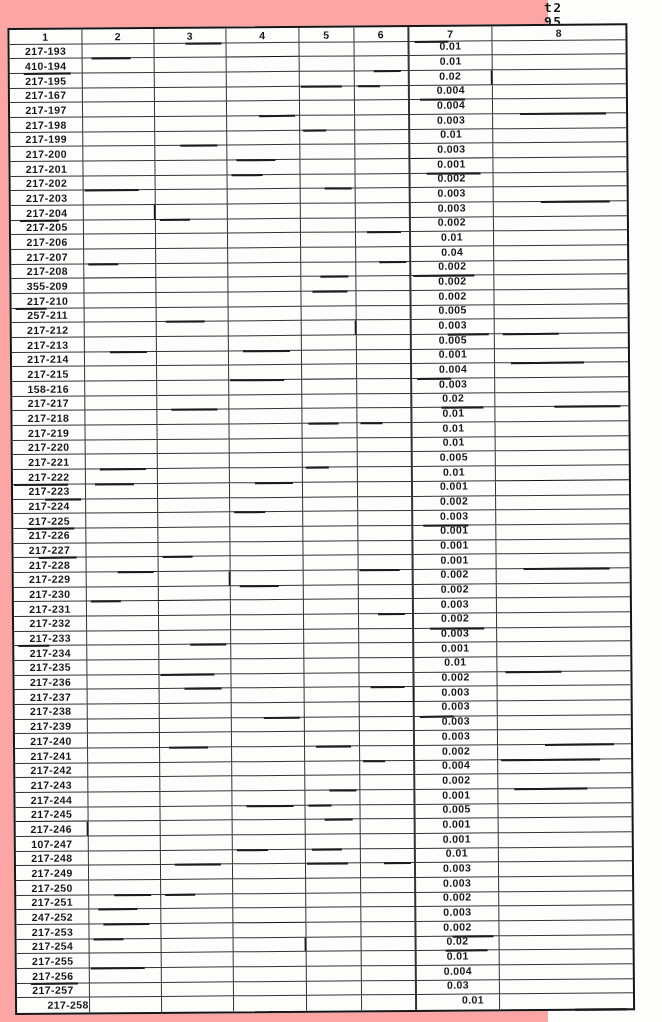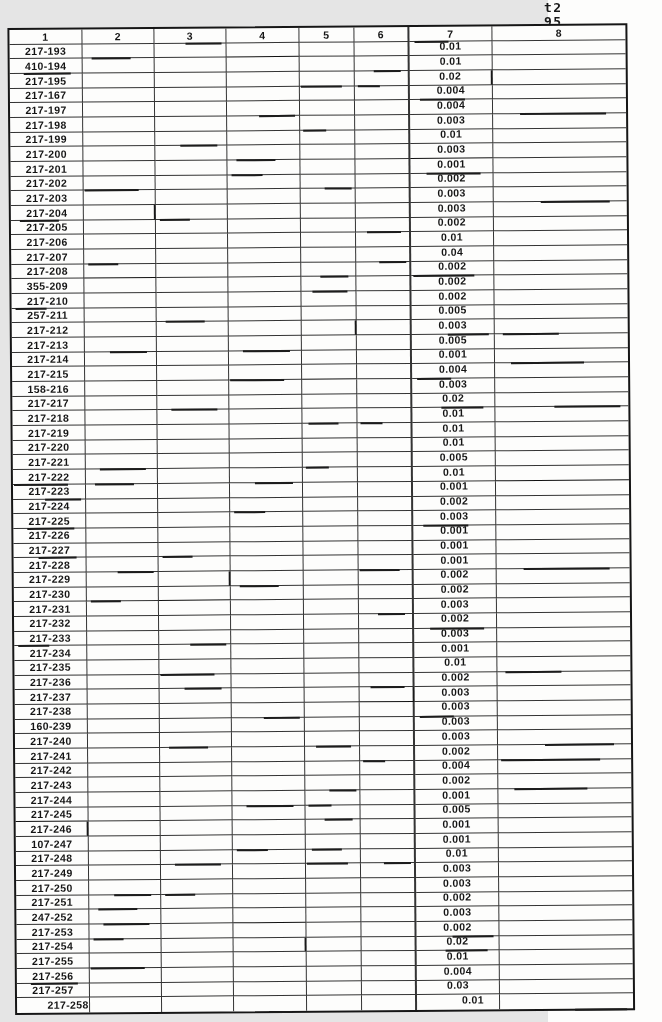--- a/index.html
+++ b/index.html
@@ -8,21 +8,21 @@
     width: 662px;
     height: 1022px;
     background: #fdfdfc;
     overflow: hidden;
     font-family: "Liberation Sans", sans-serif;
   }
   .page {
     position: relative;
     width: 548px;
     height: 1022px;
-    background: #e5e5e5;
+    background: #fca5a5;
   }
   .corner-note {
     position: absolute;
     top: 1px;
     left: 544px;
     font: 700 13px/1.1 "DejaVu Sans Mono", monospace;
     letter-spacing: 1.5px;
     color: #181818;
   }
   .tilt {
@@ -549,21 +549,21 @@
         <div class="cell c1">217-238</div>
         <div class="cell c2"></div>
         <div class="cell c3"></div>
         <div class="cell c4"></div>
         <div class="cell c5"></div>
         <div class="cell c6"></div>
         <div class="cell c7">
           <span class="val">0.003</span>
         </div>
         <div class="cell c8"></div>
-        <div class="cell c1">160-239</div>
+        <div class="cell c1">217-239</div>
         <div class="cell c2"></div>
         <div class="cell c3"></div>
         <div class="cell c4"></div>
         <div class="cell c5"></div>
         <div class="cell c6"></div>
         <div class="cell c7">
           <span class="val">0.003</span>
         </div>
         <div class="cell c8"></div>
         <div class="cell c1">217-240</div>

